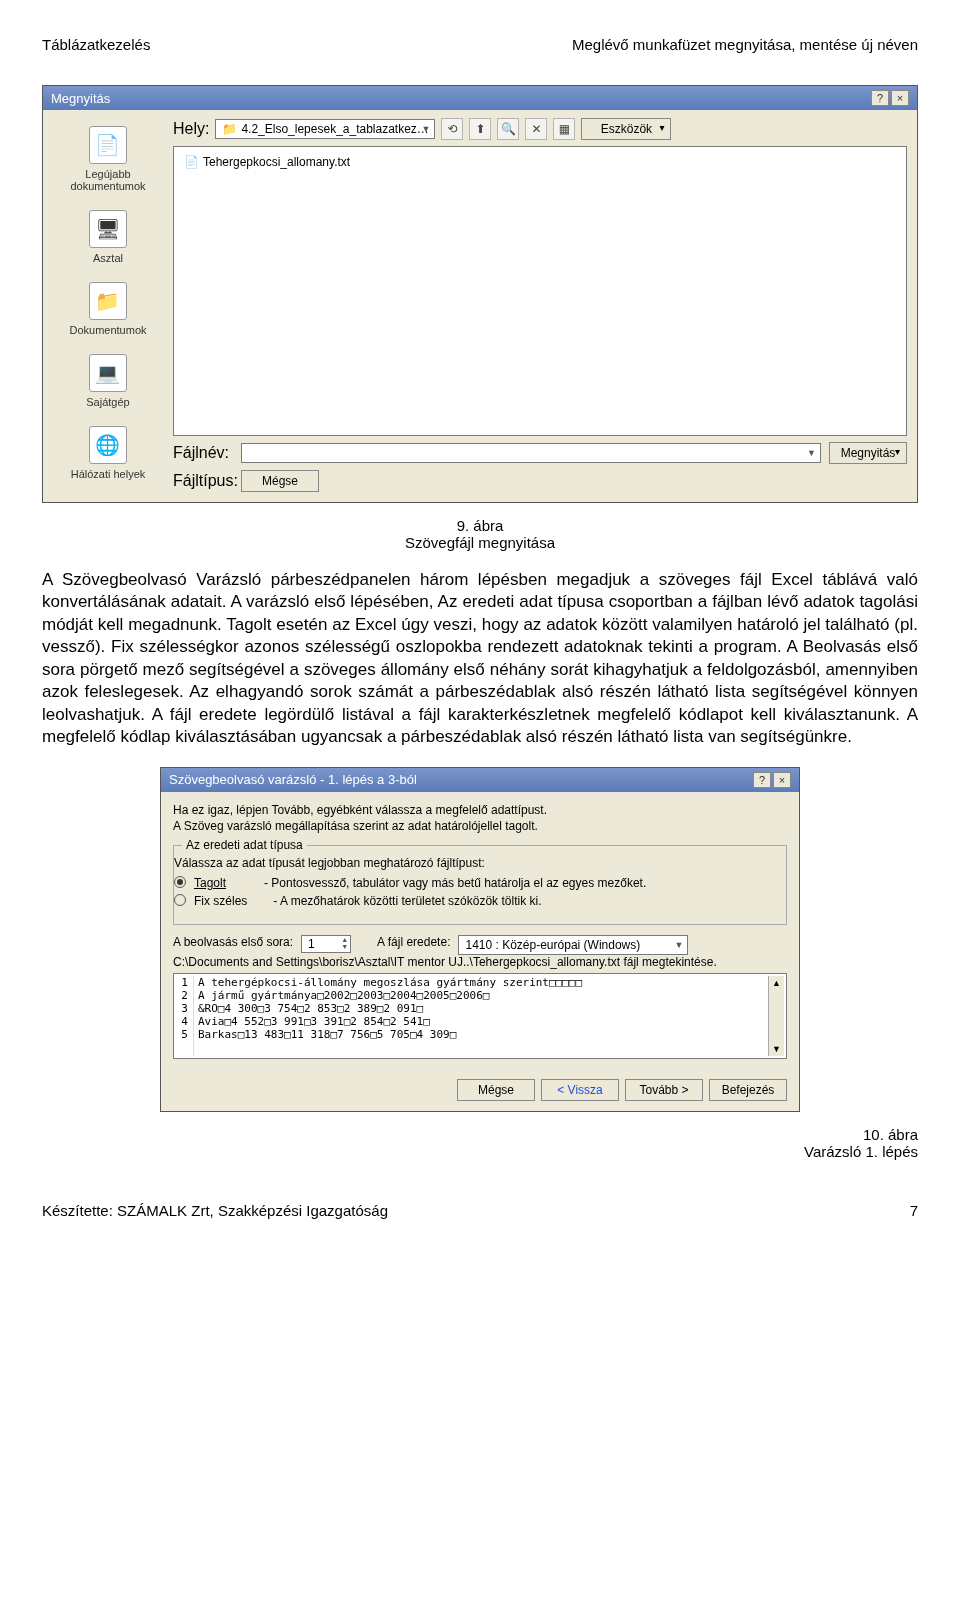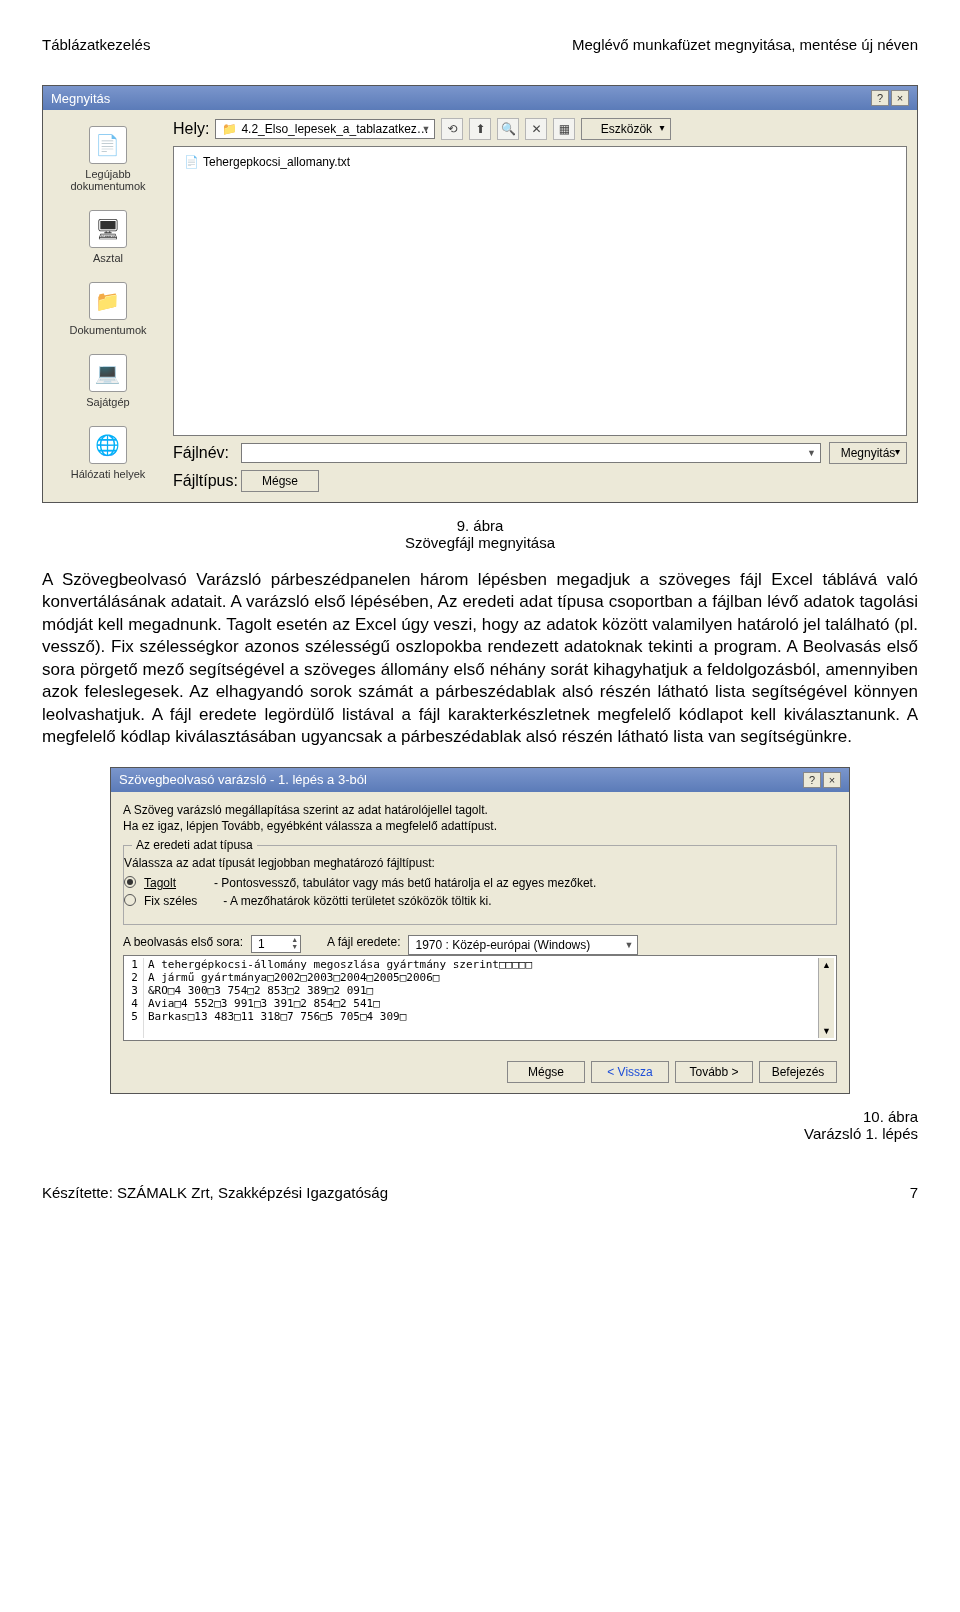--- a/index.html
+++ b/index.html
@@ -27,21 +27,21 @@
   .bottom-row { display:flex; align-items:center; gap:8px; margin-top:6px; }
   .bottom-row .combo { flex:1; }
   .btn { border:1px solid #888; background:#ece9d8; padding:3px 10px; min-width:78px; text-align:center; font-size:12px; position:relative; }
   .btn.split::after { content:"▾"; position:absolute; right:6px; font-size:10px; }
 
   
   .fig-cap { text-align:center; font-size:15px; margin:14px 0 18px 0; }
   .para { text-align:justify; font-size:17px; line-height:1.32; margin-bottom:18px; }
 
   
-  .dialog2 { border:1px solid #555; background:#ece9d8; font-size:12px; font-family: Tahoma, sans-serif; width: 740px; margin:0 auto; }
+  .dialog2 { border:1px solid #555; background:#ece9d8; font-size:12px; font-family: Tahoma, sans-serif; width: 640px; margin:0 auto; }
   .d2-body { padding:10px 12px; }
   .d2-text { font-size:12px; margin-bottom:10px; line-height:1.4; }
   .fieldset { border:1px solid #aaa; padding:10px 12px 12px 0; margin-bottom:10px; position:relative; }
   .fieldset .legend { position:absolute; top:-8px; left:8px; background:#ece9d8; padding:0 4px; font-size:12px; }
   .radio-row { display:flex; gap:8px; margin:4px 0; font-size:12px; }
   .radio-row .rad { width:12px; height:12px; border:1px solid #555; border-radius:50%; display:flex; align-items:center; justify-content:center; }
   .radio-row .rad.sel::after { content:""; width:6px; height:6px; background:#333; border-radius:50%; }
   .row-inputs { display:flex; align-items:flex-start; gap:8px; font-size:12px; }
   .spinner { background:#fff; border:1px solid #7a7a7a; padding:1px 14px 1px 6px; width:50px; position:relative; }
   .spinner::after { content:"▲\A▼"; white-space:pre; position:absolute; right:2px; top:0; font-size:7px; line-height:7px; color:#555; }
@@ -142,45 +142,46 @@
   <div class="dialog2">
     <div class="titlebar">
       <span>Szövegbeolvasó varázsló - 1. lépés a 3-ból</span>
       <div class="btns">
         <div class="titlebtn">?</div>
         <div class="titlebtn">×</div>
       </div>
     </div>
     <div class="d2-body">
       <div class="d2-text">
+        <div>Ha ez igaz, lépjen Tovább, egyébként válassza a megfelelő adattípust.</div>
         <div>A Szöveg varázsló megállapítása szerint az adat határolójellel tagolt.</div>
-        <div>Ha ez igaz, lépjen Tovább, egyébként válassza a megfelelő adattípust.</div>
       </div>
       <div class="fieldset">
         <span class="legend">Az eredeti adat típusa</span>
         <div style="margin-bottom:6px">Válassza az adat típusát legjobban meghatározó fájltípust:</div>
         <div class="radio-row">
           <div class="rad sel"></div>
           <u>Tagolt</u>
           <span style="margin-left:30px">- Pontosvessző, tabulátor vagy más betű határolja el az egyes mezőket.</span>
         </div>
         <div class="radio-row">
           <div class="rad"></div>
           <span>Fix széles</span>
           <span style="margin-left:18px">- A mezőhatárok közötti területet szóközök töltik ki.</span>
         </div>
       </div>
       <div class="row-inputs">
         <span>A beolvasás első sora:</span>
         <div class="spinner">1</div>
         <span style="margin-left:18px">A fájl eredete:</span>
         <div class="combo" style="width:230px">
-          <span>1970 : Közép-európai (Windows)</span>
-        </div>
-      </div>
+          <span>1410 : Közép-európai (Windows)</span>
+        </div>
+      </div>
+      <div class="preview-lbl">C:\Documents and Settings\borisz\Asztal\IT mentor UJ..\Tehergepkocsi_allomany.txt fájl megtekintése.</div>
       <div class="preview-box">
         <div class="pv-lines">1<br>2<br>3<br>4<br>5</div>
         <div class="pv-content"><span>A tehergépkocsi-állomány megoszlása gyártmány szerint□□□□□</span>
 <span>A jármű gyártmánya□2002□2003□2004□2005□2006□</span>
 <span>&amp;RO□4 300□3 754□2 853□2 389□2 091□</span>
 <span>Avia□4 552□3 991□3 391□2 854□2 541□</span>
 <span>Barkas□13 483□11 318□7 756□5 705□4 309□</span></div>
         <div class="pv-scroll">
             <span>▲</span>
             <span>▼</span>

